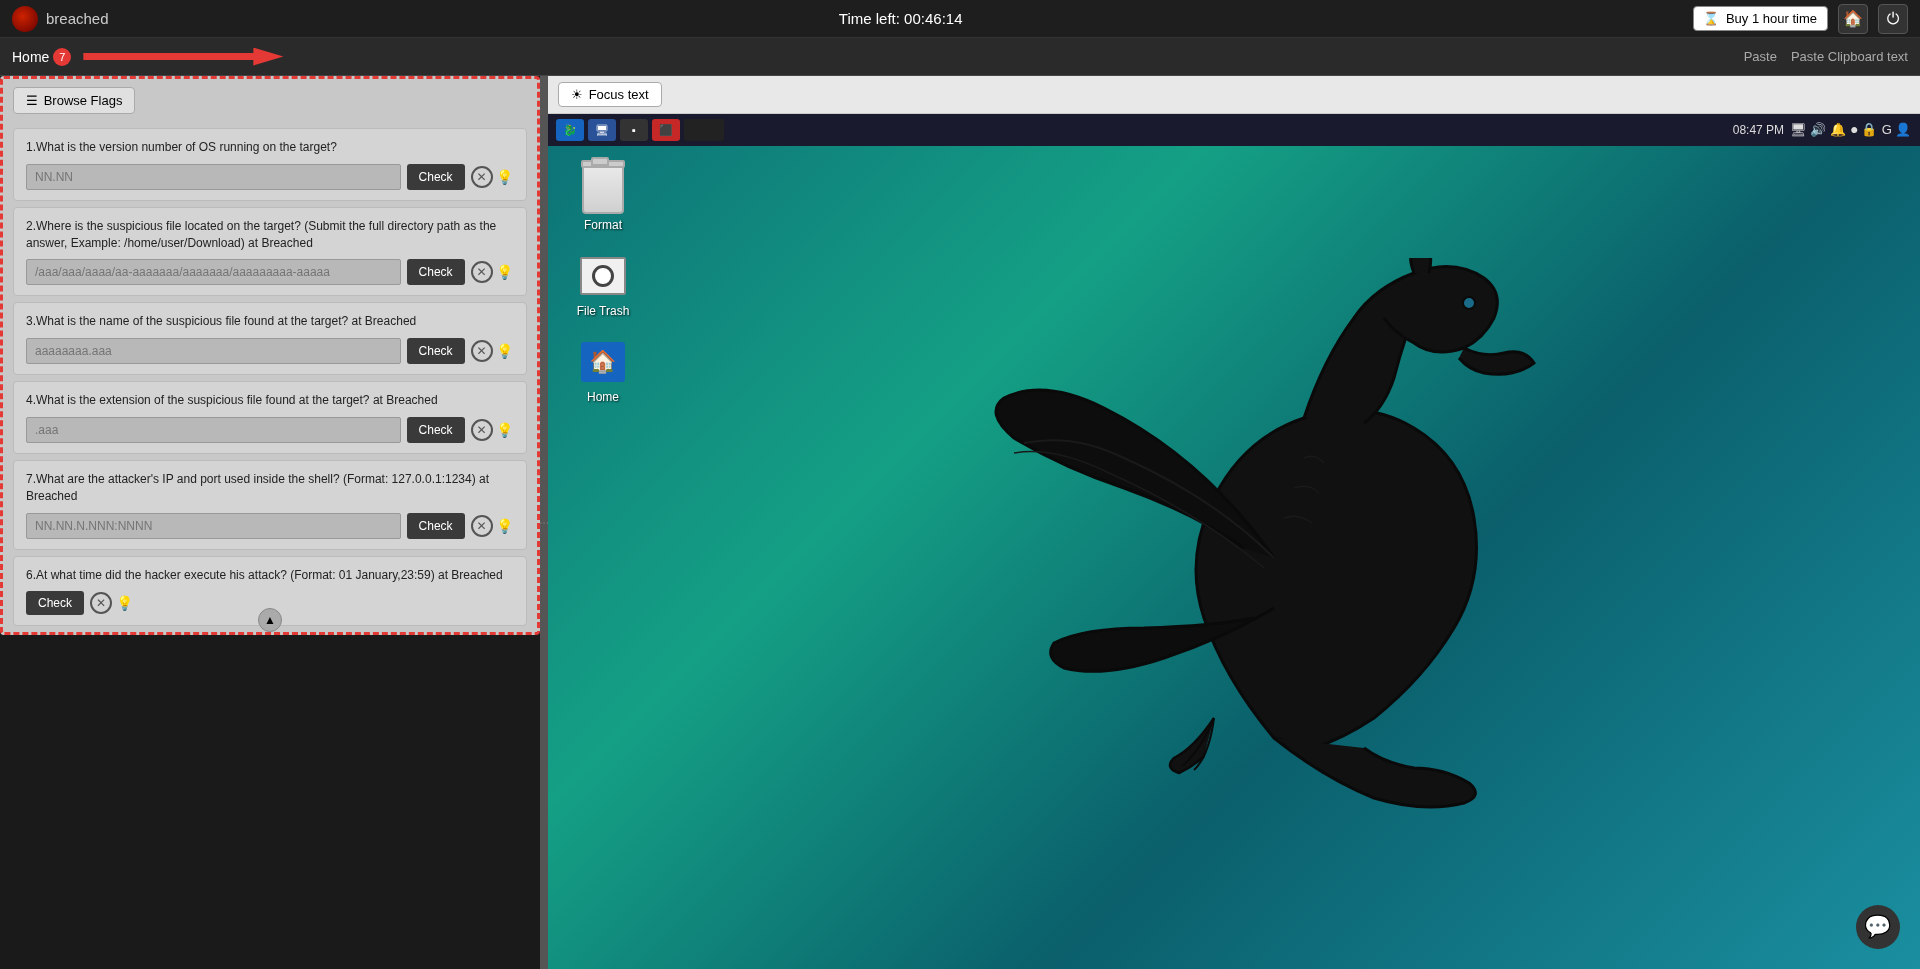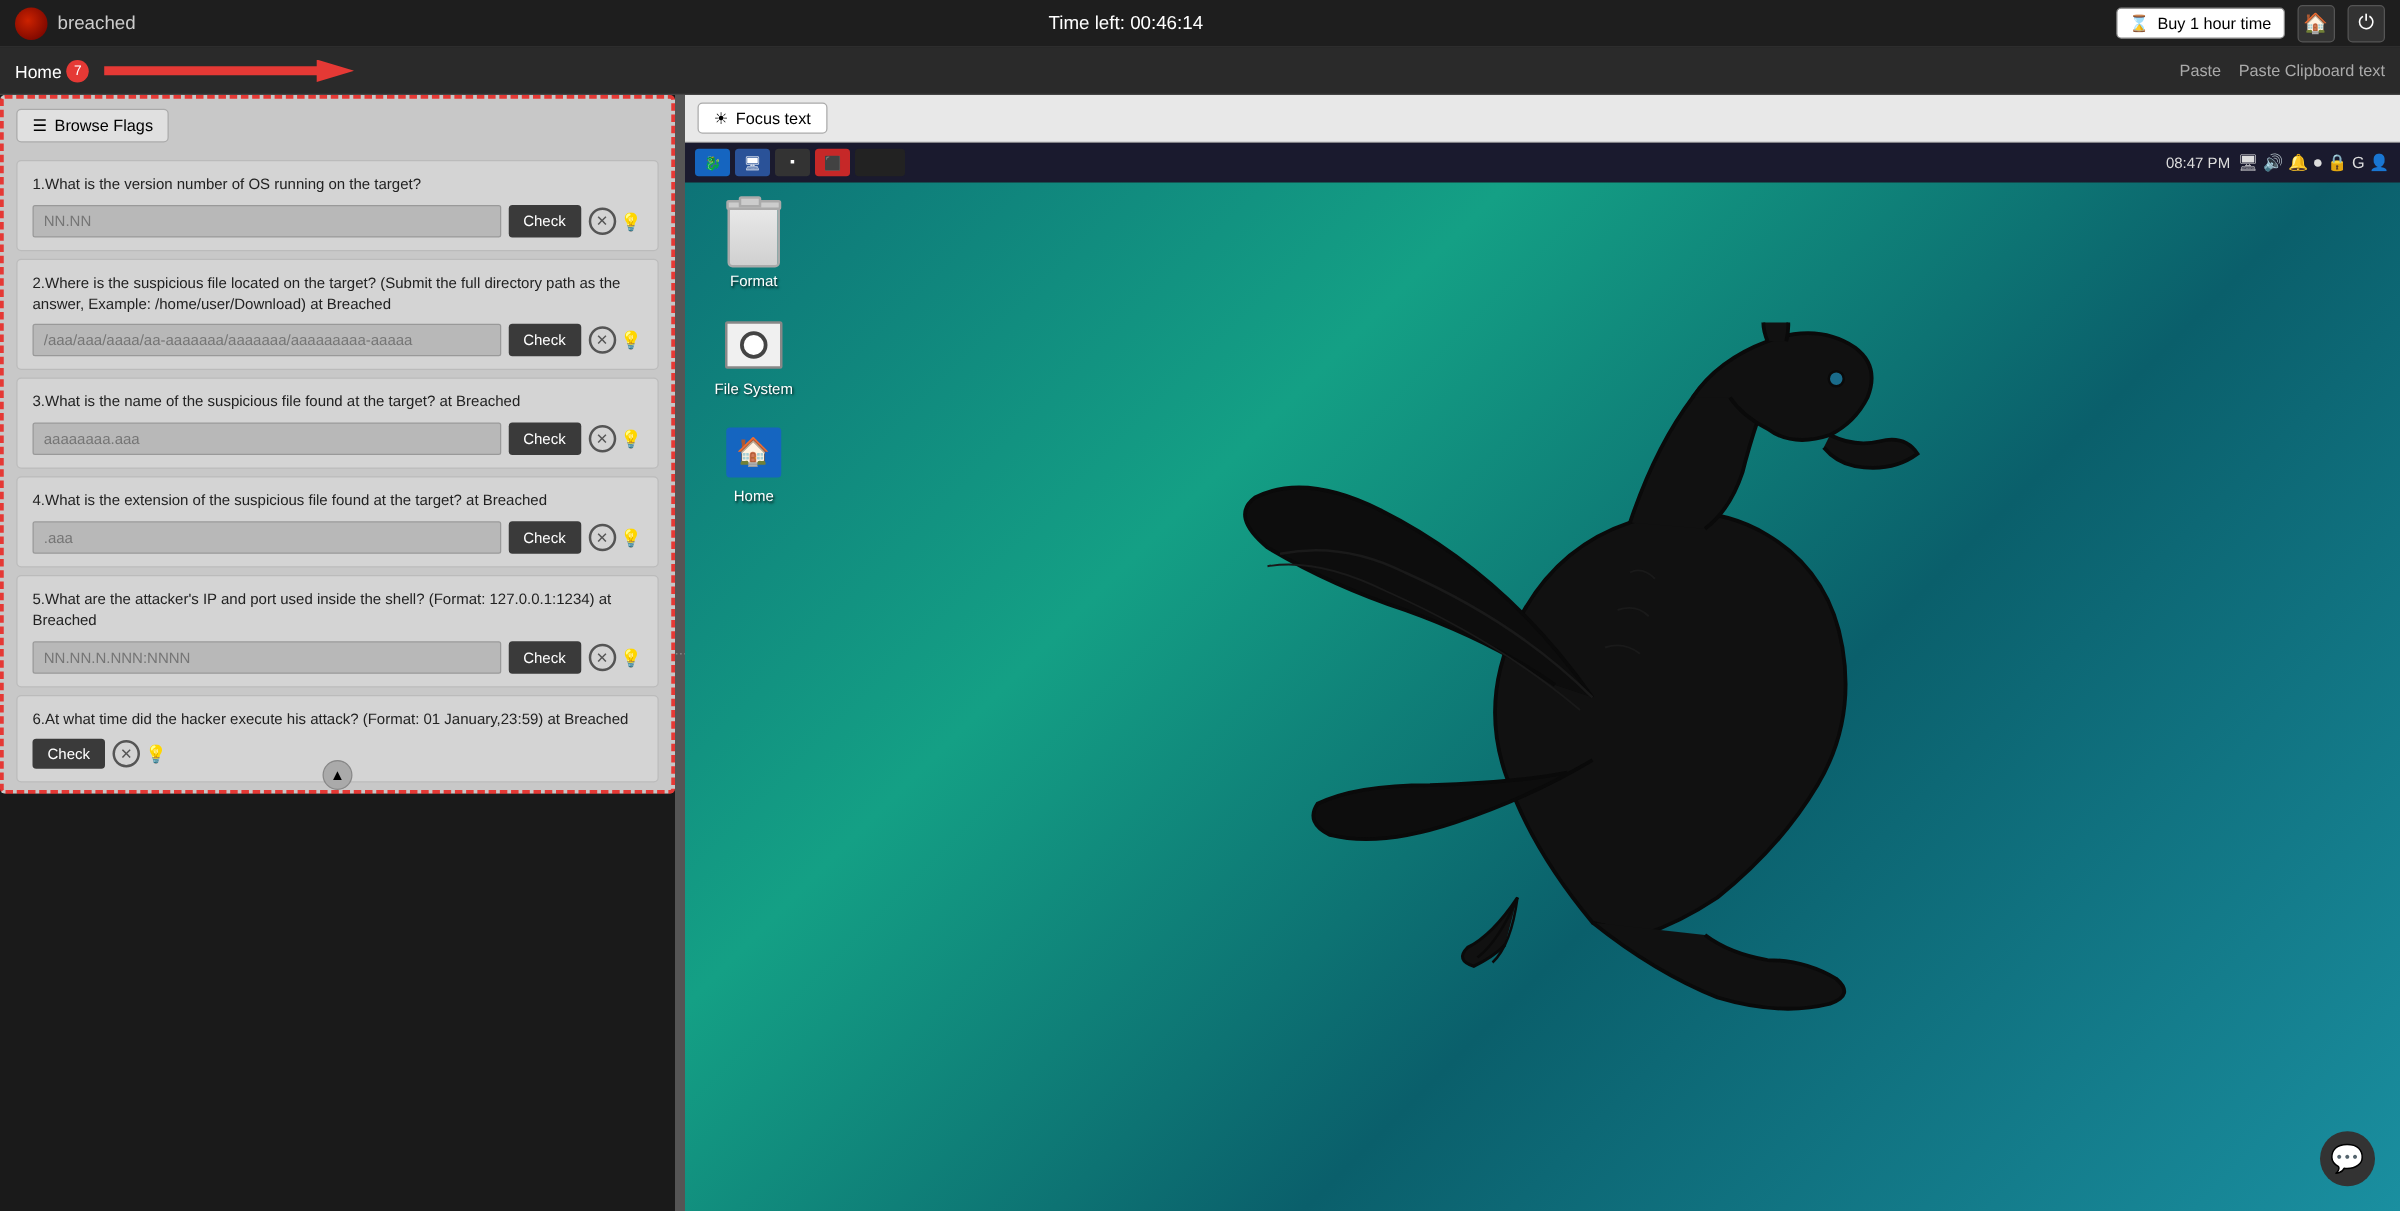--- a/index.html
+++ b/index.html
@@ -279,21 +279,21 @@
       <div class="question-row">
         <input class="answer-input" placeholder=".aaa" value="" style="">
         <button class="check-btn">Check</button>
         <div class="action-icons">
           <div class="icon-circle" title="Clear">✕</div>
           <span class="icon-bulb" title="Hint">💡</span>
         </div>
       </div>
     </div>
           <div class="question-card">
-      <div class="question-text">5.What are the attacker's IP and port used inside the shell? (Format: 127.0.0.1:1234) at Breached</div>
+      <div class="question-text">7.What are the attacker's IP and port used inside the shell? (Format: 127.0.0.1:1234) at Breached</div>
       <div class="question-row">
         <input class="answer-input" placeholder="NN.NN.N.NNN:NNNN" value="" style="">
         <button class="check-btn">Check</button>
         <div class="action-icons">
           <div class="icon-circle" title="Clear">✕</div>
           <span class="icon-bulb" title="Hint">💡</span>
         </div>
       </div>
     </div>
           <div class="question-card">
@@ -361,21 +361,21 @@
             </div>
             <span class="desktop-icon-label">Format</span>
           </div>
 
           <div class="desktop-icon">
             <div class="desktop-icon-img">
               <div class="fs-body">
                 <div class="fs-circle"></div>
               </div>
             </div>
-            <span class="desktop-icon-label">File System</span>
+            <span class="desktop-icon-label">File Trash</span>
           </div>
 
           <div class="desktop-icon">
             <div class="desktop-icon-img">
               <div class="home-icon-img">🏠</div>
             </div>
             <span class="desktop-icon-label">Home</span>
           </div>
         </div>
 

